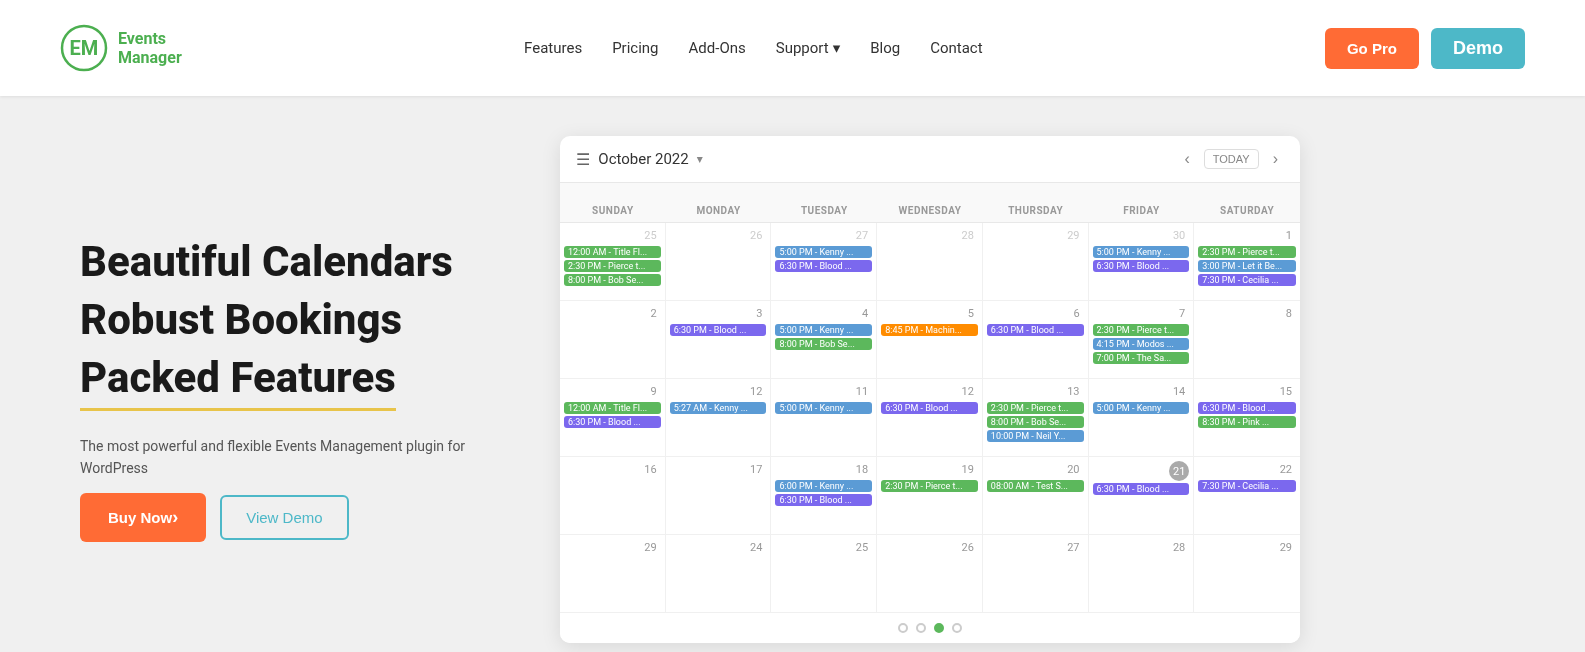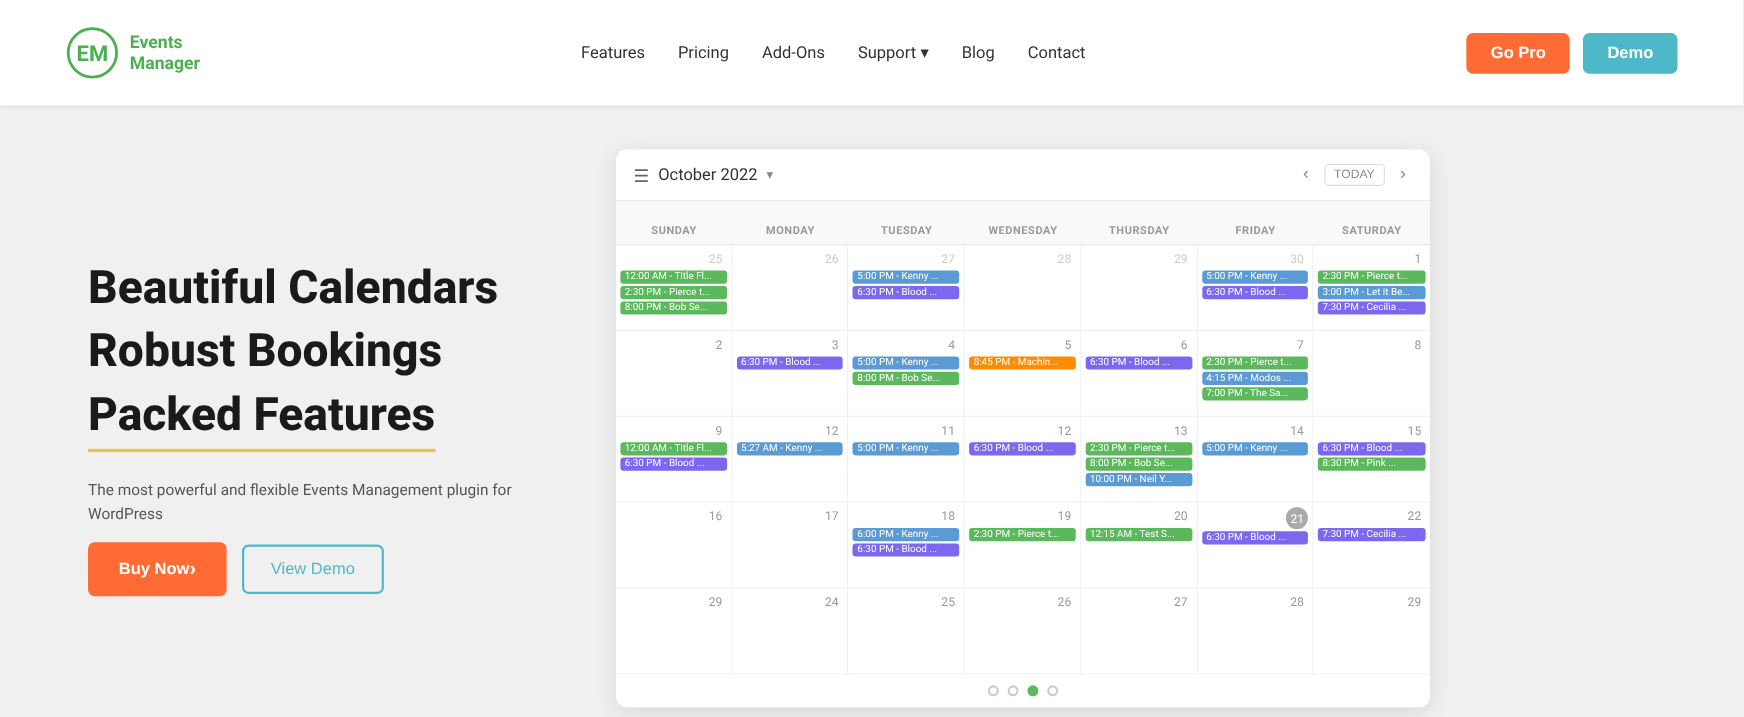--- a/index.html
+++ b/index.html
@@ -64,21 +64,21 @@
       font-size: 15px;
       font-weight: 600;
       cursor: pointer;
     }
     .btn-demo {
       background: #4db8c8;
       color: #fff;
       border: none;
       border-radius: 6px;
       padding: 10px 22px;
-      font-size: 15px;
+      font-size: 18px;
       font-weight: 600;
       cursor: pointer;
     }
 
     
     .main {
       display: flex;
       align-items: center;
       padding: 40px 80px;
       gap: 60px;
@@ -477,21 +477,21 @@
               <div class="cal-date">18</div>
               <div class="cal-event ev-blue">6:00 PM - Kenny ...</div>
               <div class="cal-event ev-purple">6:30 PM - Blood ...</div>
             </div>
             <div class="cal-cell">
               <div class="cal-date">19</div>
               <div class="cal-event ev-green">2:30 PM - Pierce t...</div>
             </div>
             <div class="cal-cell">
               <div class="cal-date">20</div>
-              <div class="cal-event ev-green">12:15 AM - Test S...</div>
+              <div class="cal-event ev-green">08:00 AM - Test S...</div>
             </div>
             <div class="cal-cell">
               <div class="cal-date today">21</div>
               <div class="cal-event ev-purple">6:30 PM - Blood ...</div>
             </div>
             <div class="cal-cell">
               <div class="cal-date">22</div>
               <div class="cal-event ev-purple">7:30 PM - Cecilia ...</div>
             </div>
           </div>

